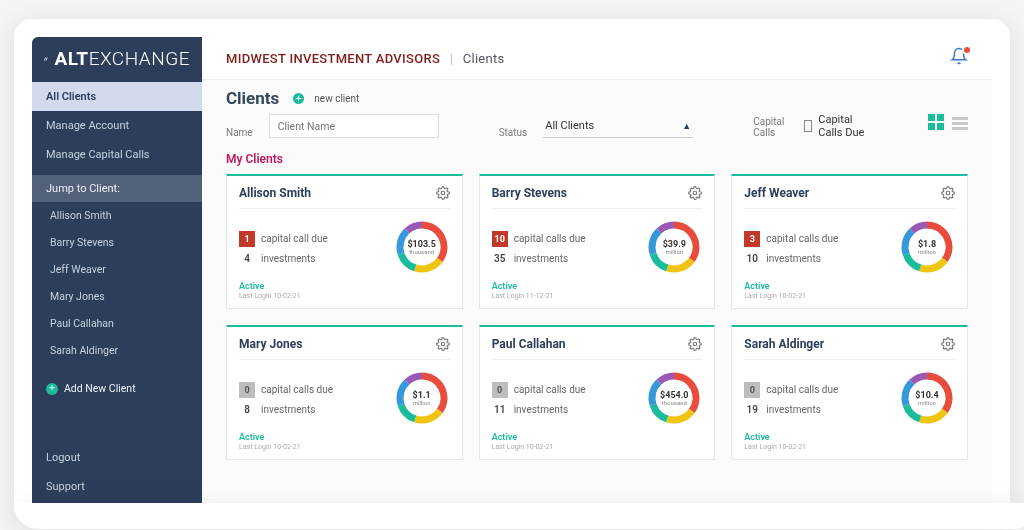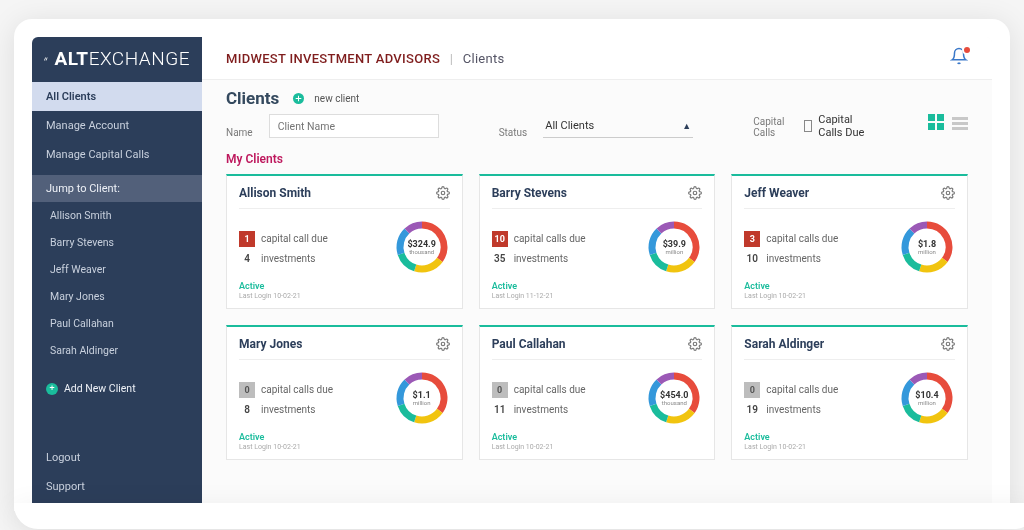--- a/index.html
+++ b/index.html
@@ -184,21 +184,21 @@
       </div>
       <div class="donut-wrap">
         <svg viewBox="0 0 56 56">
                     <path d="M 28 6 A 22 22 0 0 1 45.798373876248846 40.93127555043441" stroke="#e74c3c" stroke-width="7" fill="none"></path>
                     <path d="M 45.798373876248846 40.93127555043441 A 22 22 0 0 1 21.201626123751147 48.92324335849338" stroke="#f1c40f" stroke-width="7" fill="none"></path>
                     <path d="M 21.201626123751147 48.92324335849338 A 22 22 0 0 1 7.076756641506623 34.798373876248846" stroke="#1abc9c" stroke-width="7" fill="none"></path>
                     <path d="M 7.076756641506623 34.798373876248846 A 22 22 0 0 1 12.939963669568844 11.96269019672895" stroke="#3498db" stroke-width="7" fill="none"></path>
                     <path d="M 12.939963669568844 11.96269019672895 A 22 22 0 0 1 27.999999999999996 6" stroke="#9b59b6" stroke-width="7" fill="none"></path>
                   </svg>
         <div class="donut-center">
-                    <span>$324.9</span>
+                    <span>$103.5</span>
                     <span class="unit">thousand</span>
                   </div>
       </div>
     </div>
     <div class="card-foot">
       <span>Active</span>
       <span class="login">Last Login 10-02-21</span>
     </div>
             </div>
             <div class="card">

